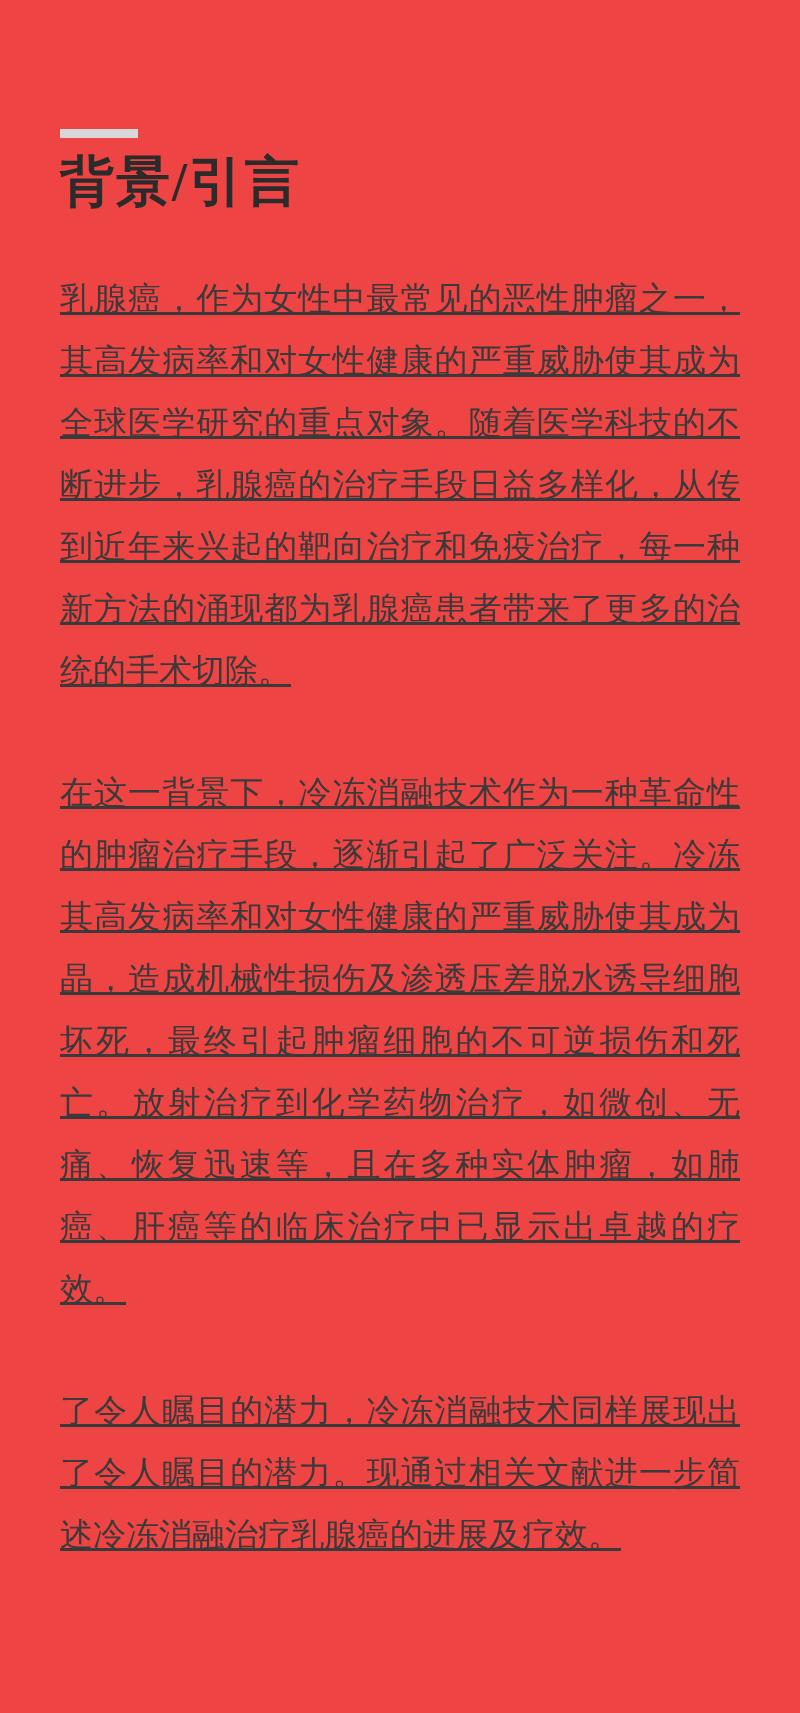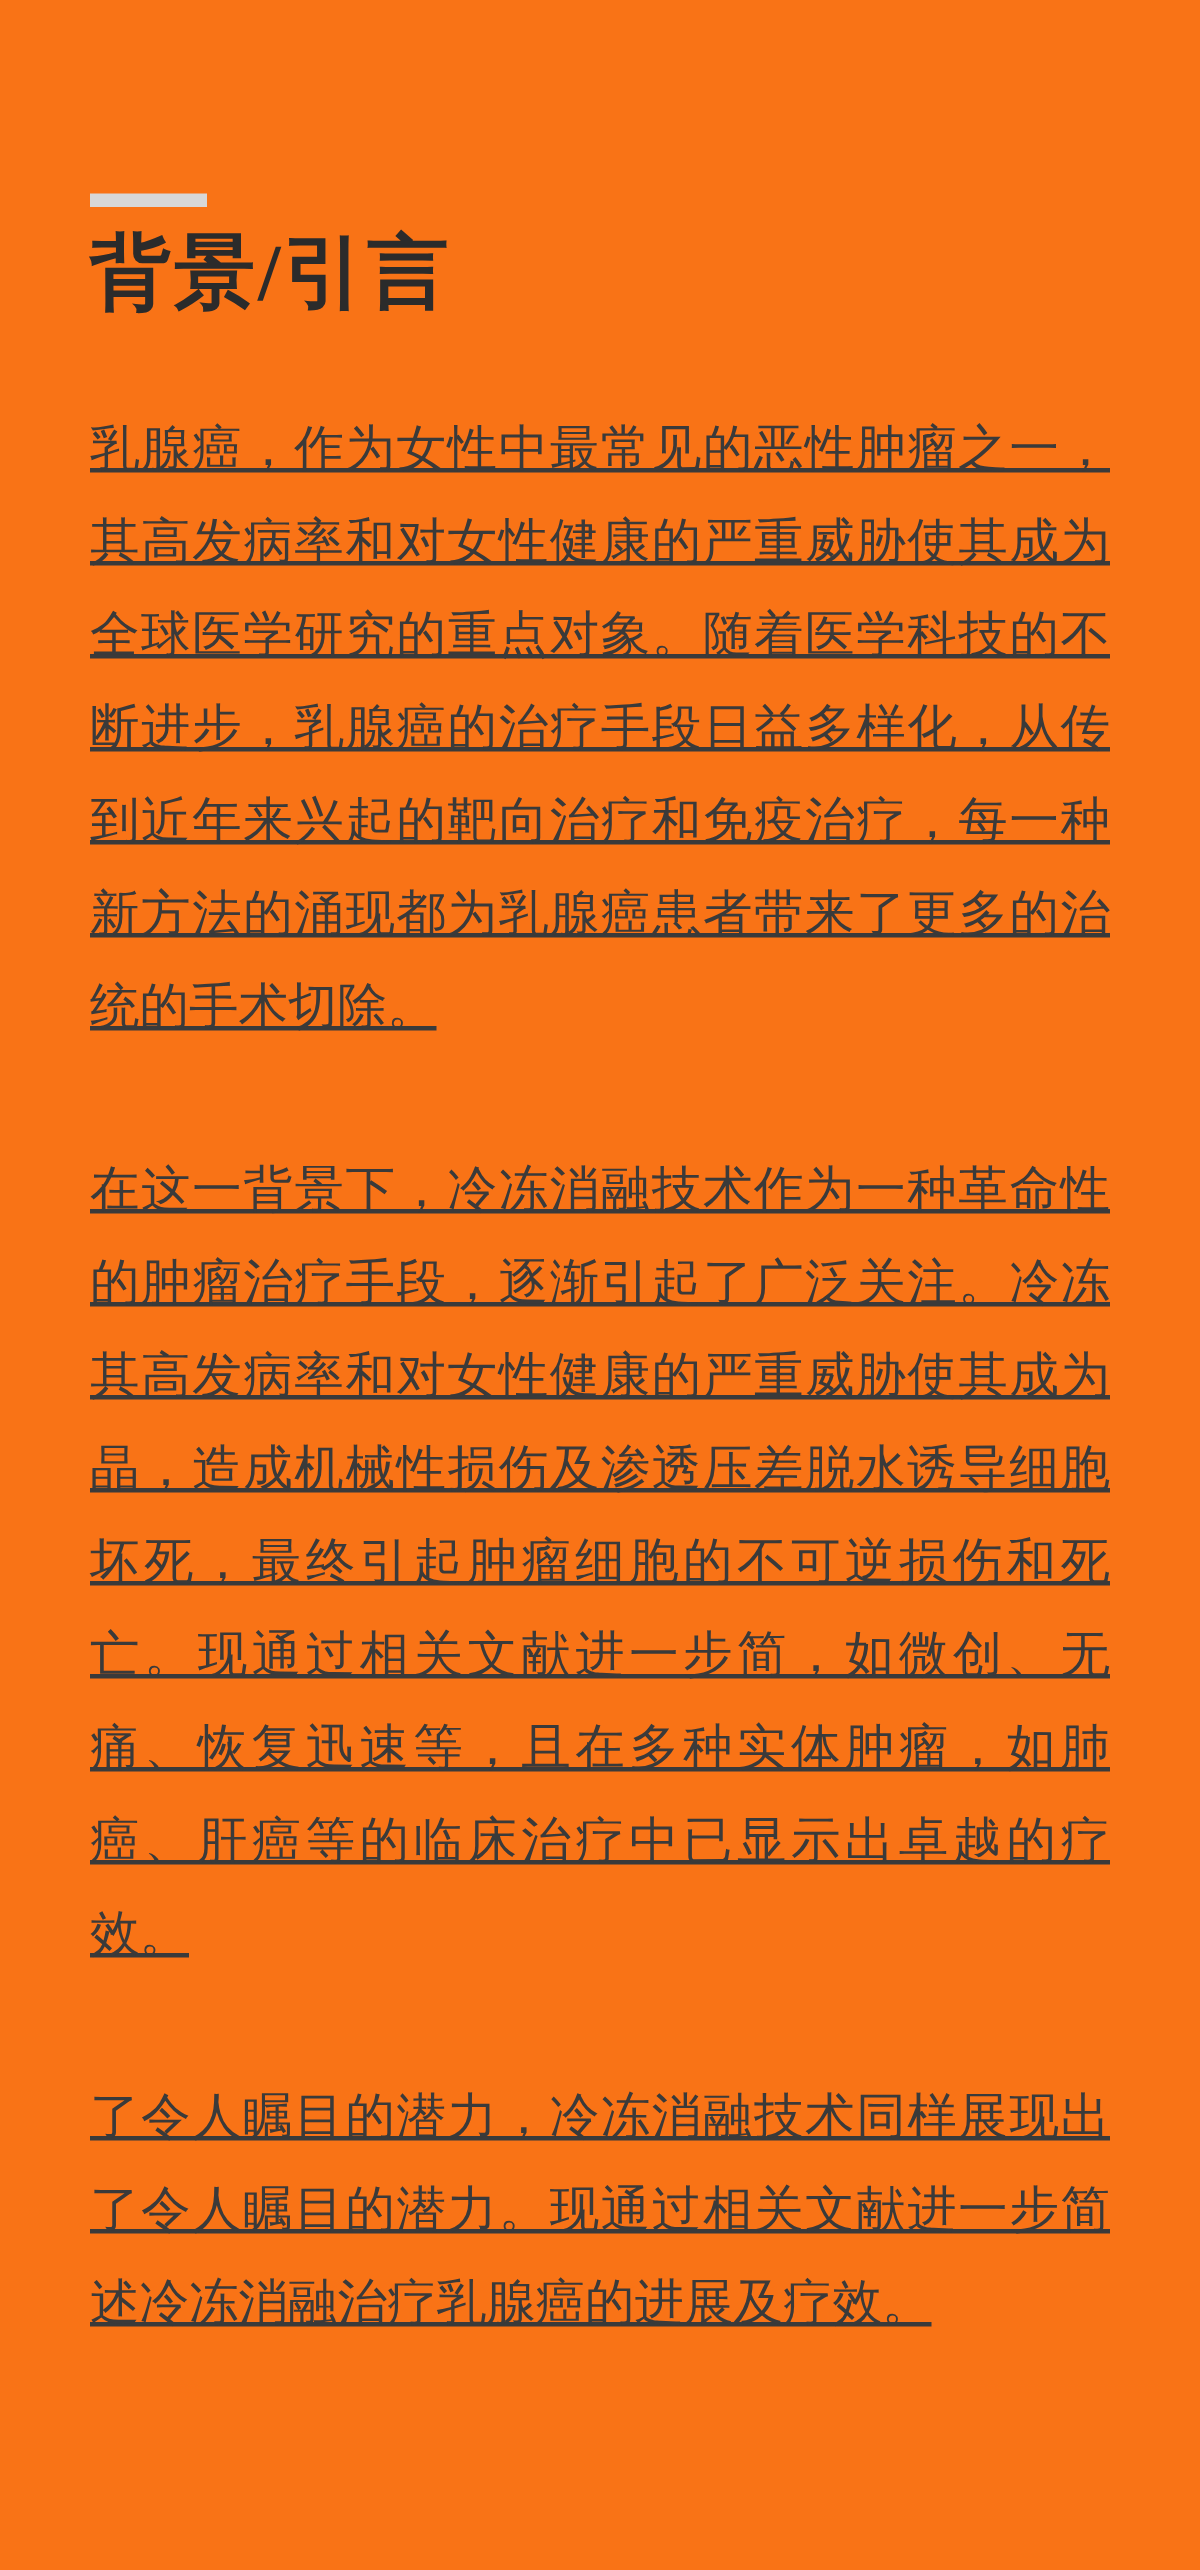--- a/index.html
+++ b/index.html
@@ -8,21 +8,21 @@
     height: 1713px;
     background: #ffffff;
     font-family: "Liberation Sans", "DejaVu Sans", sans-serif;
     overflow: hidden;
   }
   .page {
     box-sizing: border-box;
     width: 800px;
     height: 1713px;
     padding: 129px 60px 0 60px;
-    background: #f97316;
+    background: #ef4444;
   }
   .accent-bar {
     width: 78px;
     height: 9px;
     background: #d8d8d8;
     margin: 0 0 13px 0;
   }
   h1.page-title {
     margin: 0 0 55px 0;
     font-family: "Liberation Serif", "DejaVu Serif", serif;
@@ -66,21 +66,21 @@
         <div class="line">到近年来兴起的靶向治疗和免疫治疗，每一种</div>
         <div class="line">新方法的涌现都为乳腺癌患者带来了更多的治</div>
         <div class="line last">统的手术切除。</div>
       </div>
       <div class="para">
         <div class="line">在这一背景下，冷冻消融技术作为一种革命性</div>
         <div class="line">的肿瘤治疗手段，逐渐引起了广泛关注。冷冻</div>
         <div class="line">其高发病率和对女性健康的严重威胁使其成为</div>
         <div class="line">晶，造成机械性损伤及渗透压差脱水诱导细胞</div>
         <div class="line">坏死，最终引起肿瘤细胞的不可逆损伤和死</div>
-        <div class="line">亡。现通过相关文献进一步简，如微创、无</div>
+        <div class="line">亡。放射治疗到化学药物治疗，如微创、无</div>
         <div class="line">痛、恢复迅速等，且在多种实体肿瘤，如肺</div>
         <div class="line">癌、肝癌等的临床治疗中已显示出卓越的疗</div>
         <div class="line last">效。</div>
       </div>
       <div class="para">
         <div class="line">了令人瞩目的潜力，冷冻消融技术同样展现出</div>
         <div class="line">了令人瞩目的潜力。现通过相关文献进一步简</div>
         <div class="line last">述冷冻消融治疗乳腺癌的进展及疗效。</div>
       </div>
     </div>

